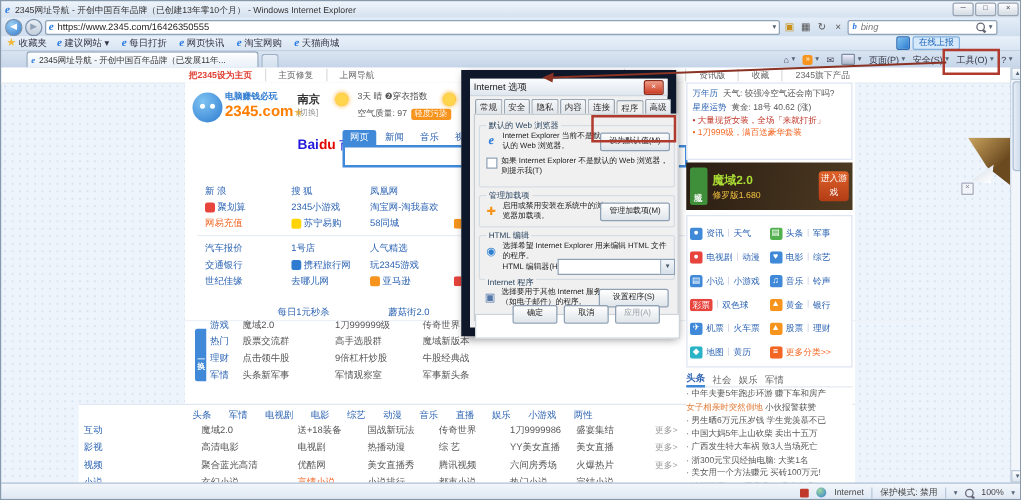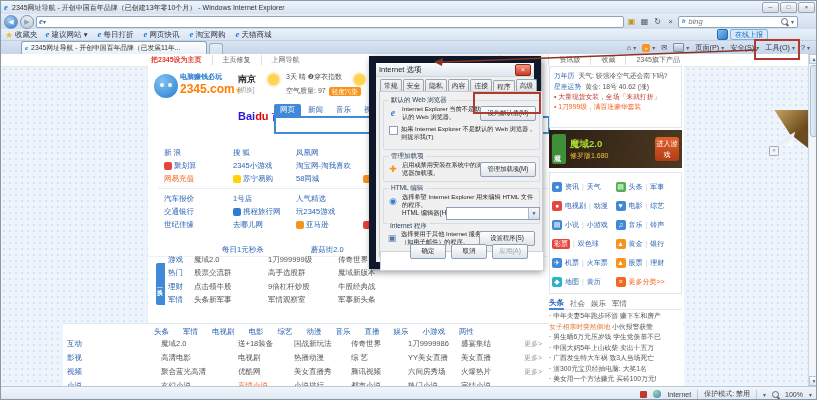--- a/index.html
+++ b/index.html
@@ -176,20 +176,21 @@
       <span class="winbtn">□</span>
       <span class="winbtn">×</span>
     </span>
   </div>
 
   <div class="abs navbar">
     <span class="navcircle back">◀</span>
     <span class="navcircle fwd">▶</span>
     <span class="addressbar">
       <span class="e-ico">e</span>
+      <span class="url">https://www.2345.com/16426350555</span>
       <span class="caret">▾</span>
     </span>
     <span class="navbtn lock">▣</span>
     <span class="navbtn">▦</span>
     <span class="navbtn">↻</span>
     <span class="navbtn">×</span>
     <span class="searchbox">
       <span class="e-ico" style="font-size:7px;">b</span>
       <span class="q">bing</span>
       <span class="mag"></span>

